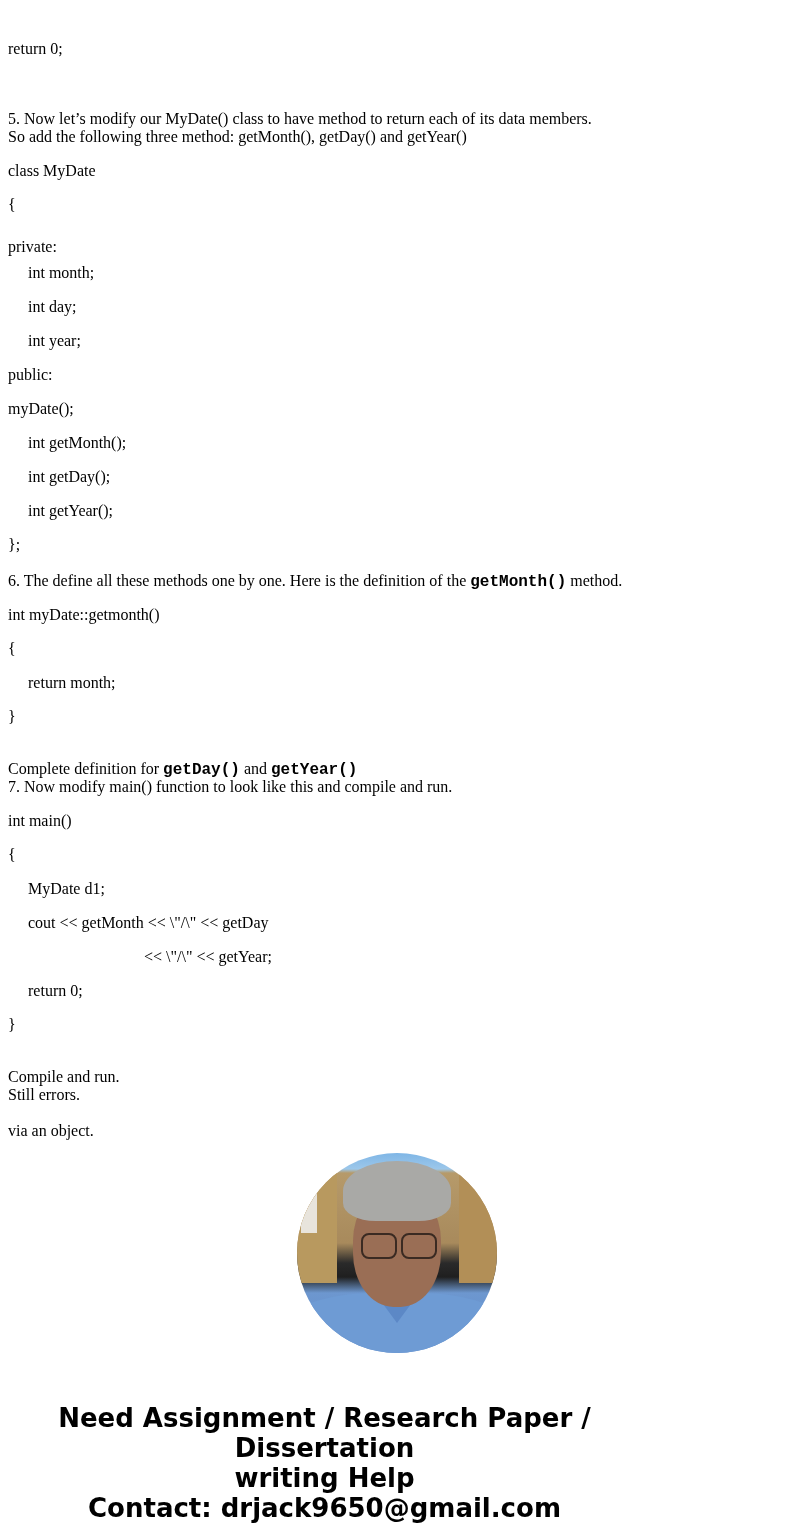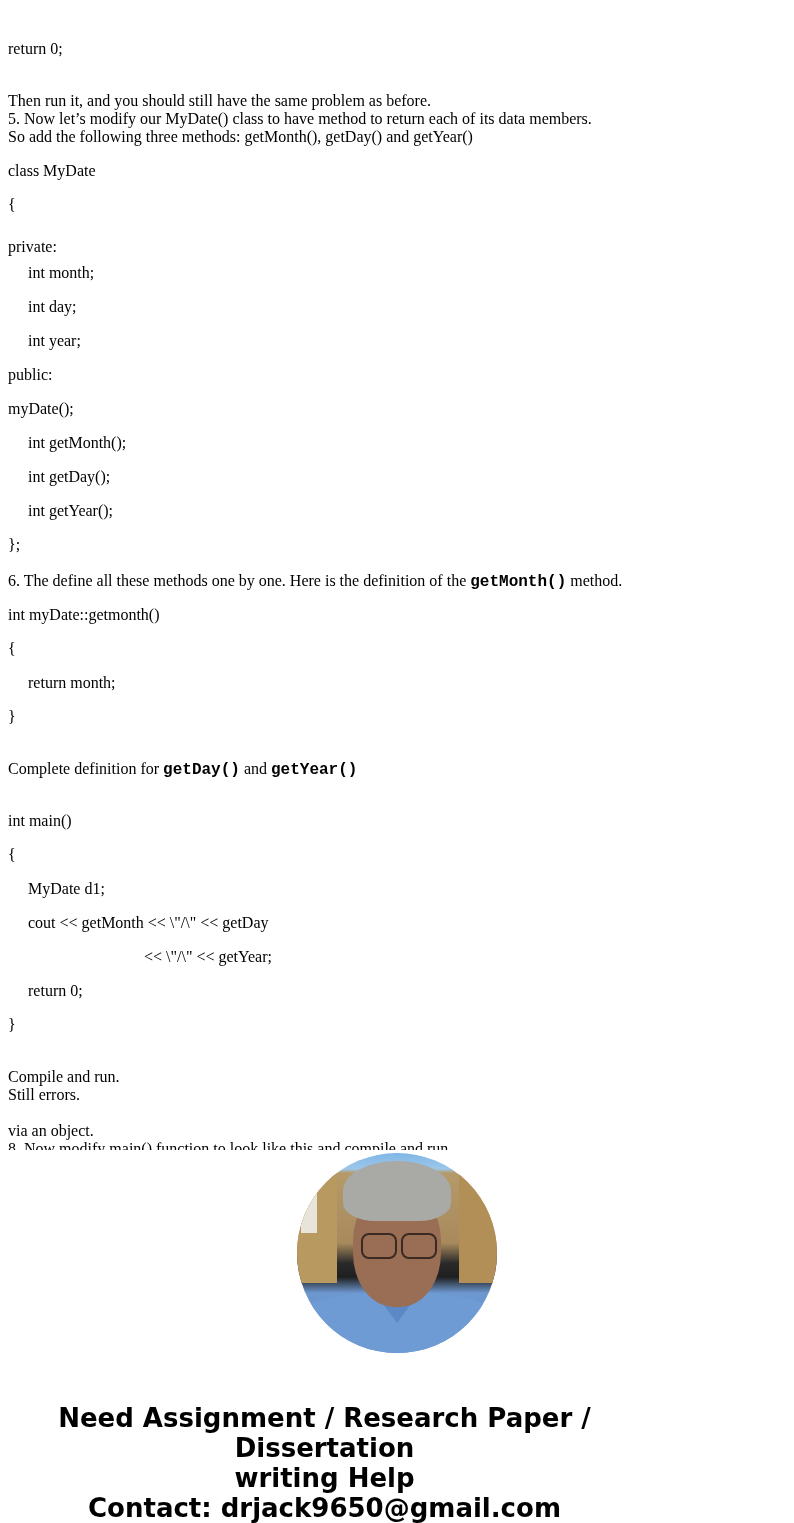--- a/index.html
+++ b/index.html
@@ -30,23 +30,22 @@
       position: absolute; left: 0; top: 1403px; width: 649px; text-align: center;
       font-family: "DejaVu Sans", sans-serif; font-weight: bold; font-size: 26px; line-height: 30px;
     }
     .promo div { margin: 0; }
   </style>
 </head>
 <body>
 
 <div class="doc">
   <div class="line" style="top:12px">return 0;</div>
-  <div class="line" style="top:64px">Then run it, and you should still have the same problem as before.</div>
   <div class="line" style="top:82px">5. Now let’s modify our MyDate() class to have method to return each of its data members.</div>
-  <div class="line" style="top:100px">So add the following three methods: getMonth(), getDay() and getYear()</div>
+  <div class="line" style="top:100px">So add the following three method: getMonth(), getDay() and getYear()</div>
 
   <div class="line" style="top:134px">class MyDate</div>
   <div class="line" style="top:168px">{</div>
   <div class="line" style="top:210px">private:</div>
   <div class="line ind" style="top:236px">int month;</div>
   <div class="line ind" style="top:270px">int day;</div>
   <div class="line ind" style="top:304px">int year;</div>
   <div class="line" style="top:338px">public:</div>
   <div class="line" style="top:372px">myDate();</div>
   <div class="line ind" style="top:406px">int getMonth();</div>
@@ -55,33 +54,33 @@
   <div class="line" style="top:508px">};</div>
 
   <div class="line" style="top:544px"><span>6. The define all these methods one by one. Here is the definition of the </span><b>getMonth()</b><span> method.</span></div>
 
   <div class="line" style="top:578px">int myDate::getmonth()</div>
   <div class="line" style="top:612px">{</div>
   <div class="line ind" style="top:646px">return month;</div>
   <div class="line" style="top:680px">}</div>
 
   <div class="line" style="top:732px"><span>Complete definition for </span><b>getDay()</b><span> and </span><b>getYear()</b></div>
+  <div class="line" style="top:750px">7. Now modify main() function to look like this and compile and run.</div>
 
   <div class="line" style="top:784px">int main()</div>
   <div class="line" style="top:818px">{</div>
   <div class="line ind" style="top:852px">MyDate d1;</div>
   <div class="line ind" style="top:886px">cout &lt;&lt; getMonth &lt;&lt; \"/\" &lt;&lt; getDay</div>
   <div class="line ind2" style="top:920px">&lt;&lt; \"/\" &lt;&lt; getYear;</div>
   <div class="line ind" style="top:954px">return 0;</div>
   <div class="line" style="top:988px">}</div>
 
   <div class="line" style="top:1040px">Compile and run.</div>
   <div class="line" style="top:1058px">Still errors.</div>
   <div class="line" style="top:1094px">via an object.</div>
-  <div class="line" style="top:1112px">8. Now modify main() function to look like this and compile and run.</div>
 </div>
 
 <div class="photo-wrap" aria-label="author-portrait">
   <div class="panel-l"></div>
   <div class="switch"></div>
   <div class="panel-r"></div>
   <div class="shirt"></div>
   <div class="collar"></div>
   <div class="face"></div>
   <div class="hair" style="z-index:0"></div>

